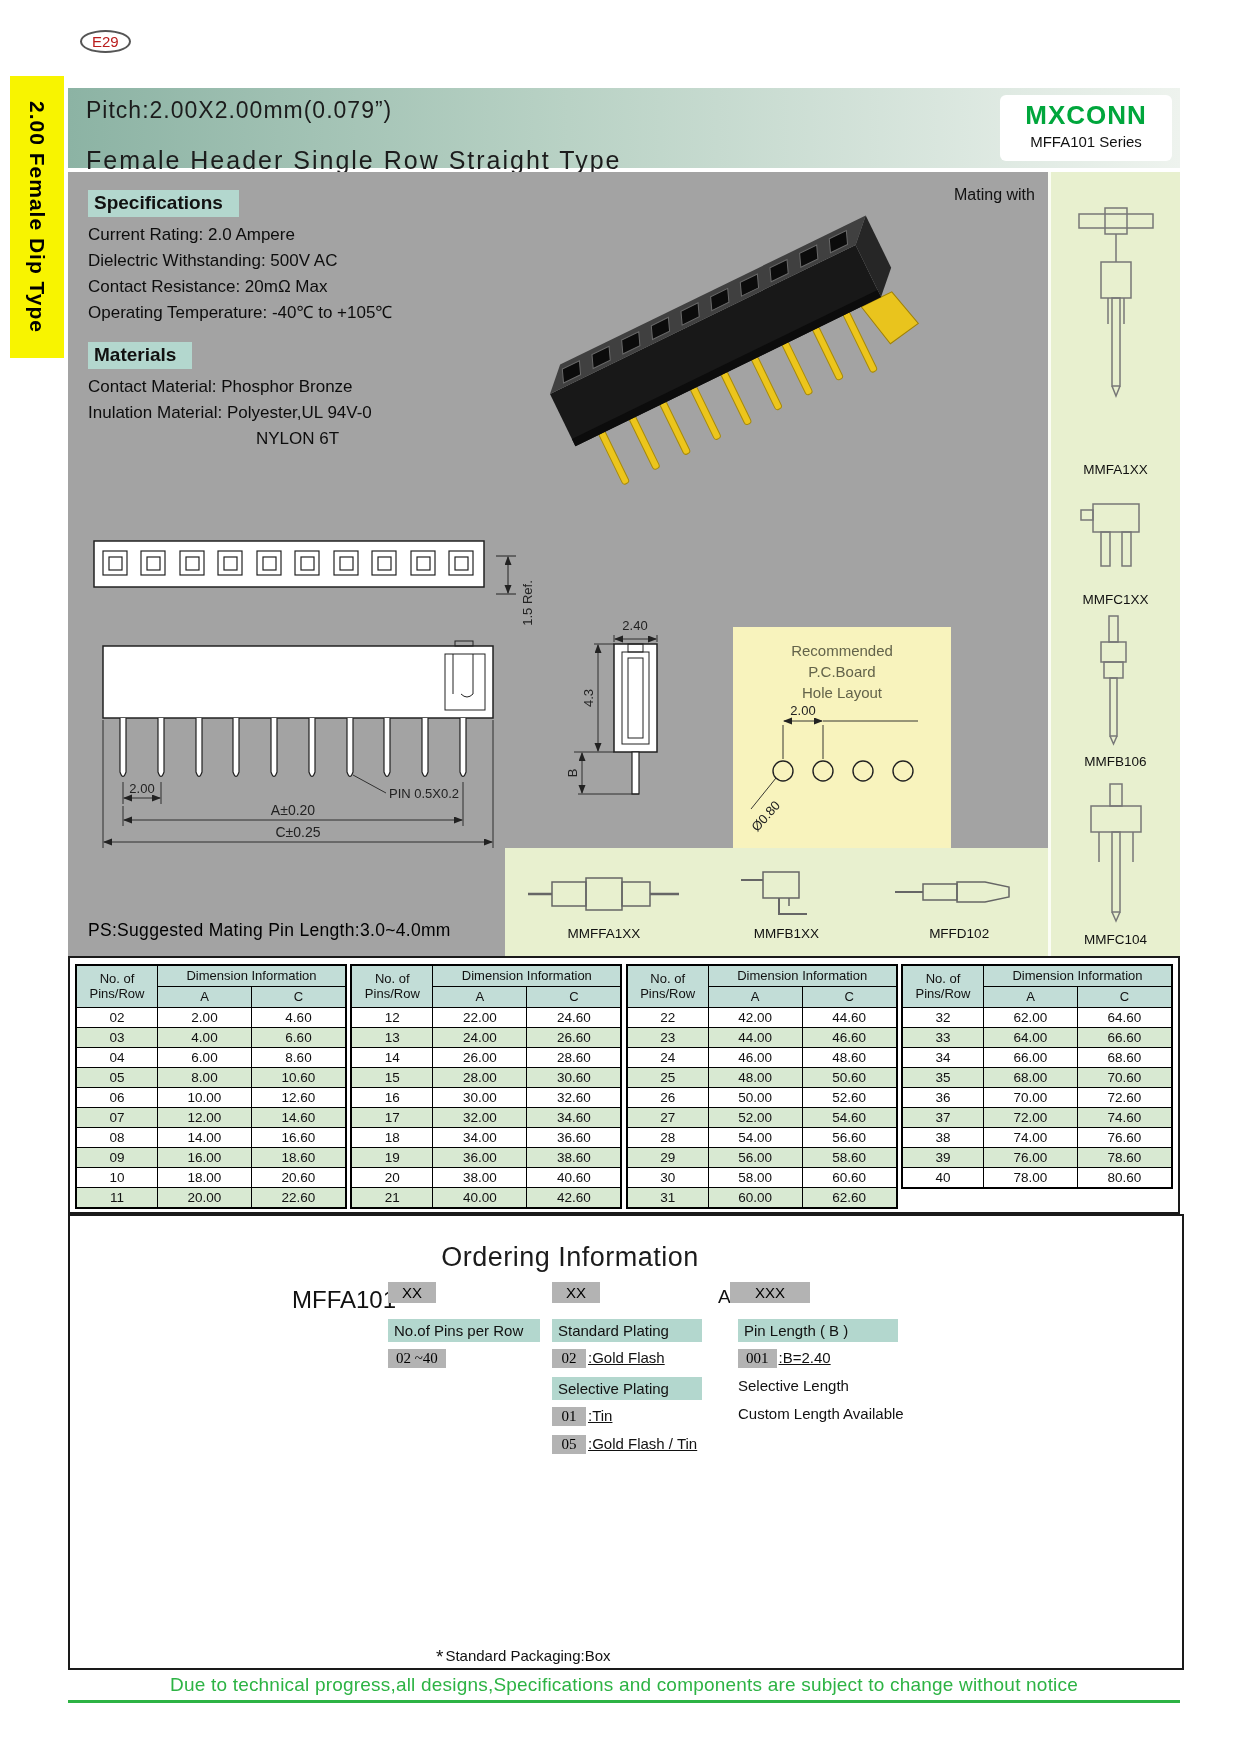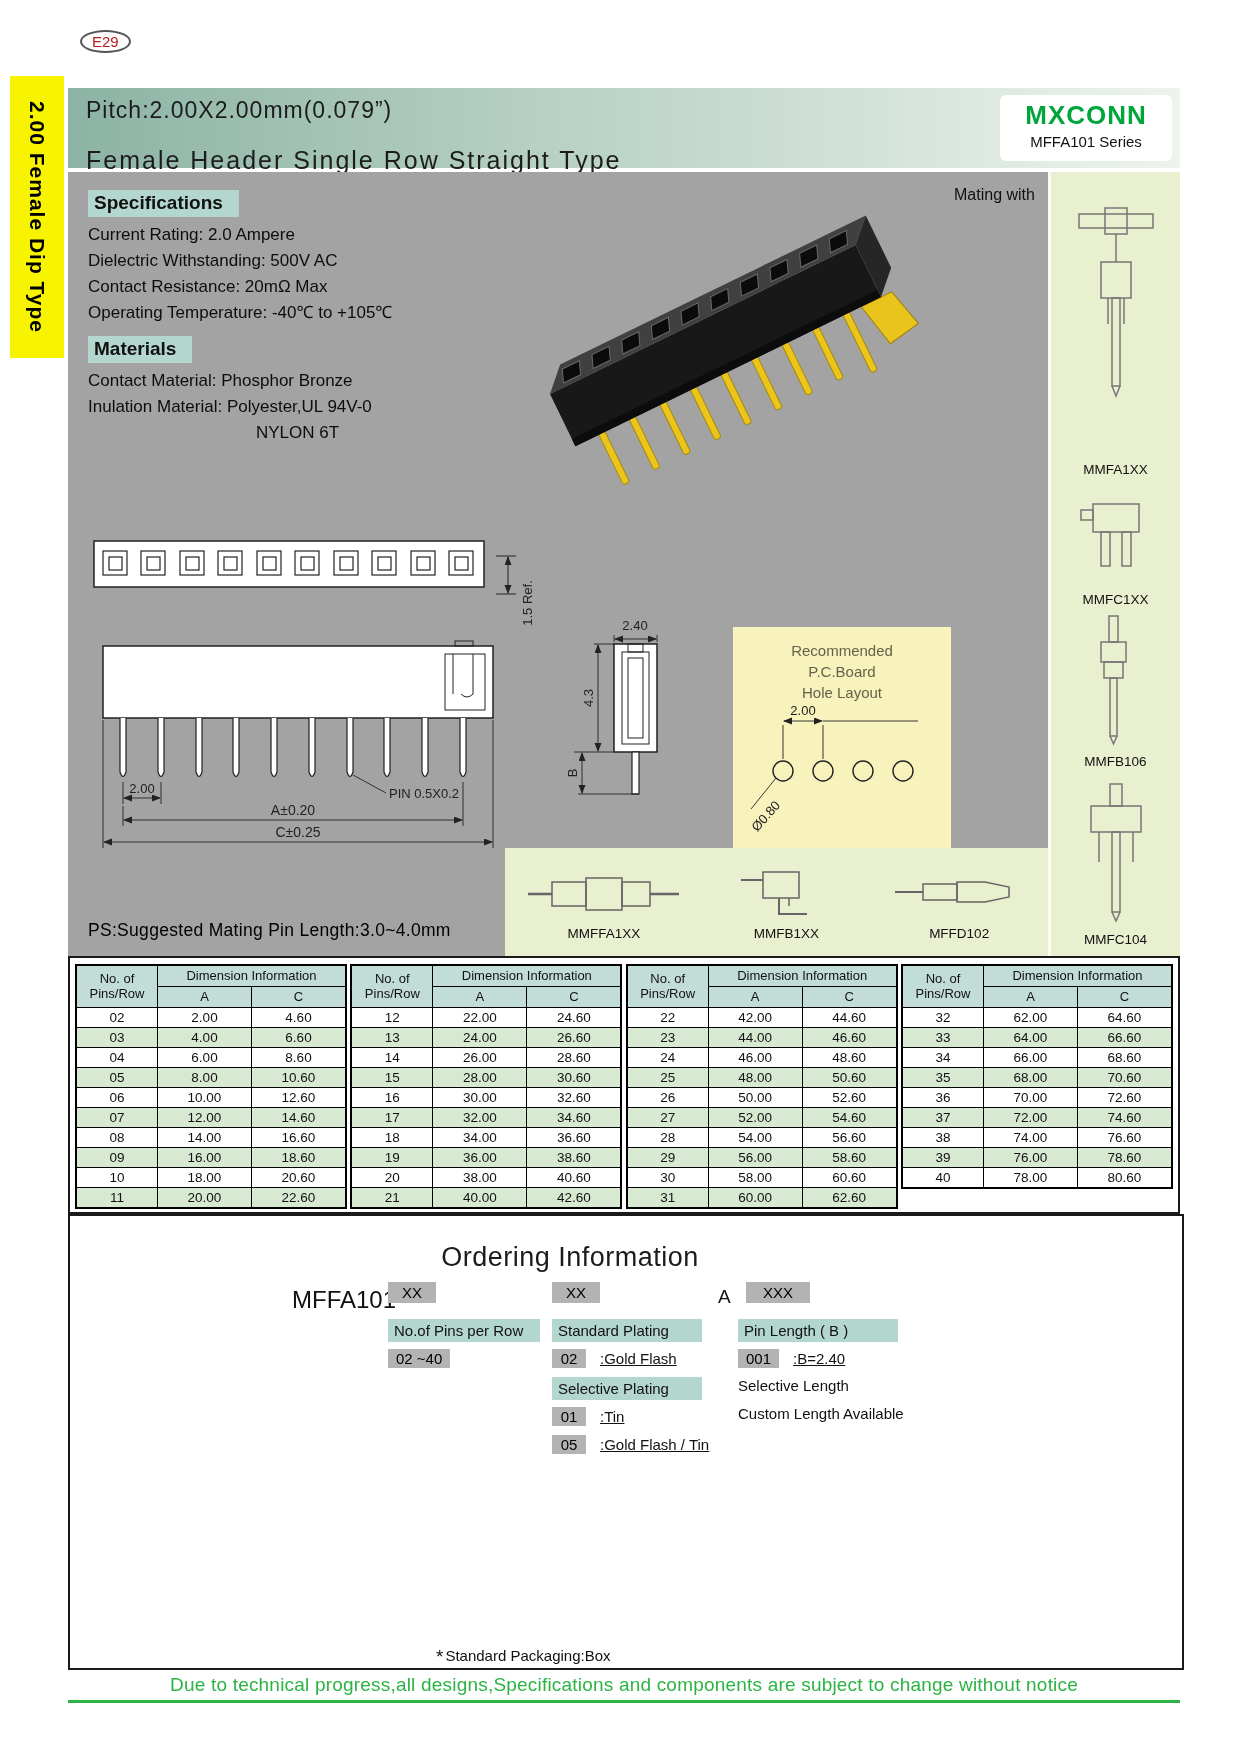--- a/index.html
+++ b/index.html
@@ -22,21 +22,21 @@
   .series{font-size:15px;color:#111;margin-top:2px;}
 
   .main-panel{left:68px;top:172px;width:1112px;height:784px;background:#a3a3a3;}
   .right-col{position:absolute;left:980px;top:0;width:132px;height:784px;background:#e8f0cf;border-left:3px solid #fbfdf4;box-sizing:border-box;}
   .rc-icon{position:absolute;left:50%;transform:translateX(-50%);}
   .rc-label{position:absolute;width:100%;text-align:center;font-size:13.5px;color:#111;}
   .mating-with{position:absolute;left:886px;top:14px;font-size:16px;color:#111;}
 
   .spec-block{position:absolute;left:20px;top:18px;width:450px;}
   .sec-heading{display:inline-block;background:#b3d7ce;padding:2px 16px 3px 6px;font-size:19px;font-weight:bold;margin-bottom:5px;}
-  .materials-heading{margin-top:10px;}
+  .materials-heading{margin-top:16px;}
   .text-line{font-size:17px;line-height:26px;color:#0d0d0d;}
   #material-items .text-line:nth-child(3){padding-left:168px;}
 
   .product-photo{position:absolute;left:452px;top:22px;}
   .top-view{position:absolute;left:25px;top:368px;}
   .ref-dim{position:absolute;left:428px;top:372px;}
   .front-view{position:absolute;left:25px;top:468px;}
   .side-view{position:absolute;left:500px;top:448px;}
 
   .pcb-box{position:absolute;left:665px;top:455px;width:218px;height:222px;background:#f8f3bd;}
@@ -57,28 +57,28 @@
   .dim-table .c-val{width:93px;}
   .dim-table tbody tr:nth-child(even) td{background:#d8e9d2;}
 
   .ordering-section{left:68px;top:1214px;width:1112px;height:452px;border:2px solid #1a1a1a;background:#fff;}
   .ord-title{position:absolute;left:0;top:26px;width:1000px;text-align:center;font-size:27px;color:#1b1b1b;letter-spacing:.5px;}
   .part-prefix{position:absolute;left:222px;top:70px;font-size:24px;}
   .fixed-a{position:absolute;left:648px;top:70px;font-size:19px;}
   .chip{display:inline-block;background:#b3b3b3;color:#000;font-size:15px;text-align:center;padding:2px 8px;box-sizing:border-box;}
   .chip.c1{position:absolute;left:318px;top:66px;width:48px;}
   .chip.c2{position:absolute;left:482px;top:66px;width:48px;}
-  .chip.c3{position:absolute;left:676px;top:66px;width:64px;}
+  .chip.c3{position:absolute;left:660px;top:66px;width:80px;}
   .ord-col{position:absolute;top:103px;}
   #ord-col1{left:318px;width:152px;}
   #ord-col2{left:482px;width:150px;}
   #ord-col3{left:668px;width:160px;}
   .ord-heading{background:#b3d7ce;font-size:15px;padding:3px 6px;margin-bottom:7px;white-space:nowrap;}
   .code-item{height:22px;margin-bottom:6px;white-space:nowrap;font-size:15px;}
-  .code-item .chip{min-width:34px;padding:1px 8px;margin-right:14px;}
+  .code-item .chip{min-width:34px;padding:1px 8px;margin-right:2px;font-family:Liberation Serif, serif;}
   .ul{text-decoration:underline;}
   .plain-line{font-size:15px;height:21px;margin-bottom:7px;white-space:nowrap;}
   .packaging-note{position:absolute;left:366px;top:430px;font-size:15px;}
   .star{font-size:19px;vertical-align:-2px;margin-right:2px;}
 
   .footer-note{left:68px;top:1674px;width:1112px;text-align:center;font-size:19px;color:#2db344;letter-spacing:.2px;}
   .green-rule{left:68px;top:1700px;width:1112px;height:3px;background:#2db344;}
 </style>
 </head>
 <body>

